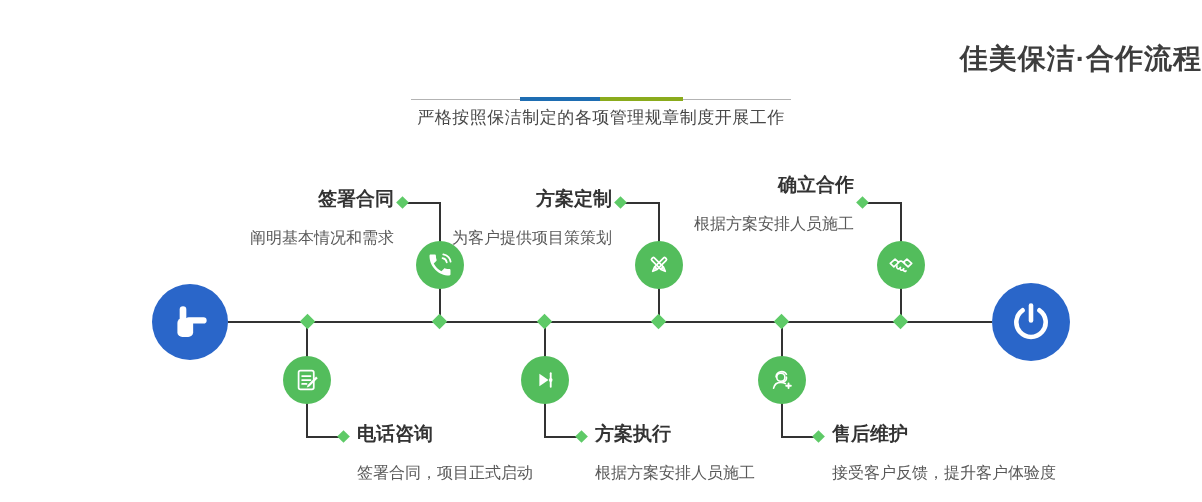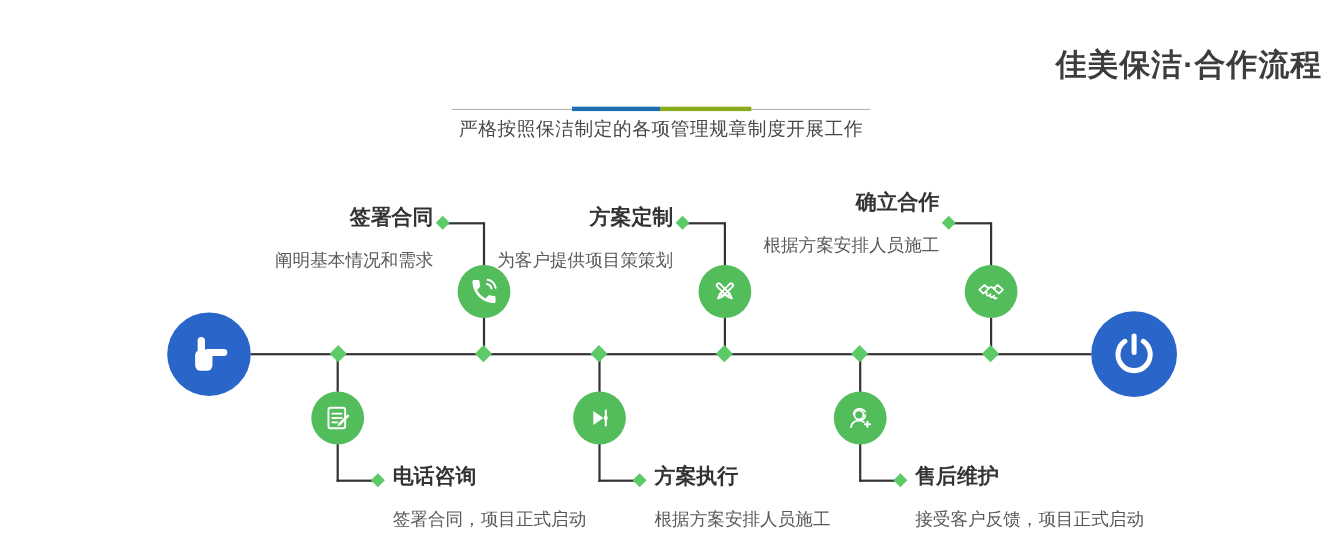--- a/index.html
+++ b/index.html
@@ -233,16 +233,16 @@
   <div class="steplabel bottom l4">
     <div class="step-title">电话咨询</div>
     <div class="step-desc">签署合同，项目正式启动</div>
   </div>
   <div class="steplabel bottom l5">
     <div class="step-title">方案执行</div>
     <div class="step-desc">根据方案安排人员施工</div>
   </div>
   <div class="steplabel bottom l6">
     <div class="step-title">售后维护</div>
-    <div class="step-desc">接受客户反馈，项目正式启动</div>
+    <div class="step-desc">接受客户反馈，提升客户体验度</div>
   </div>
 
 </div>
 
 </body></html>

